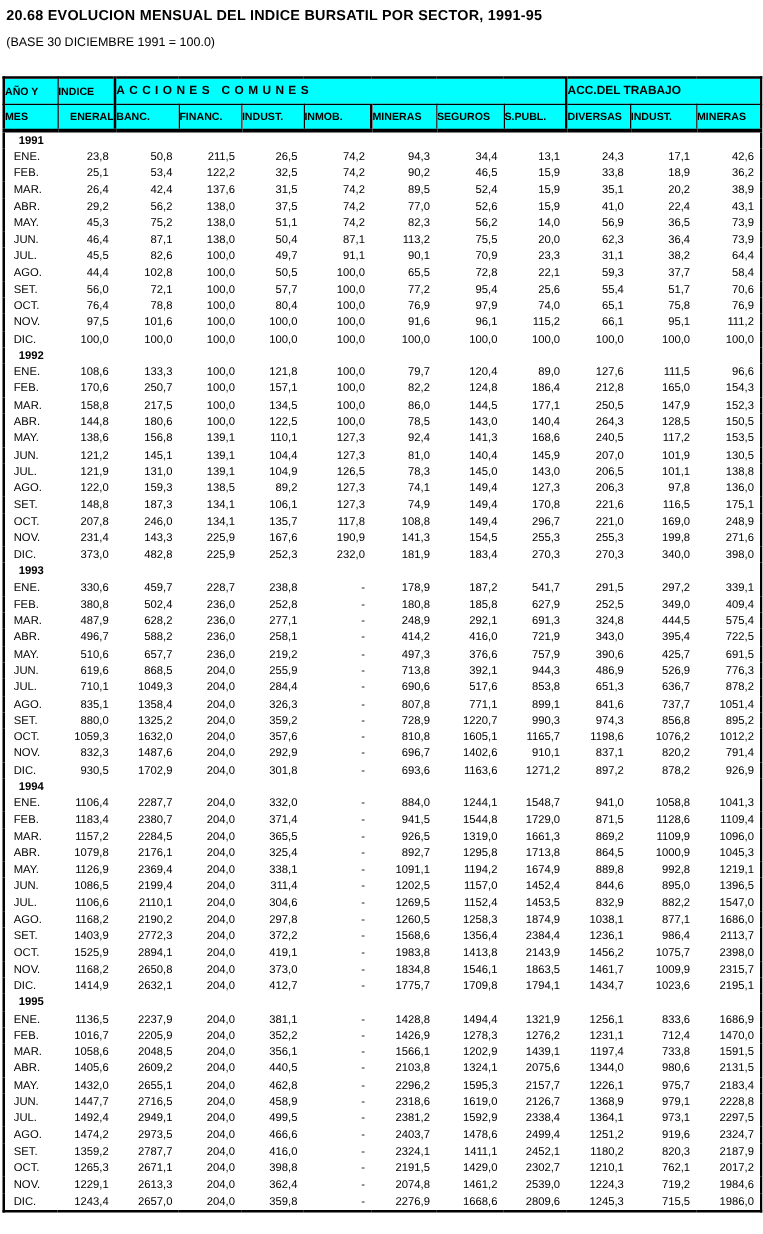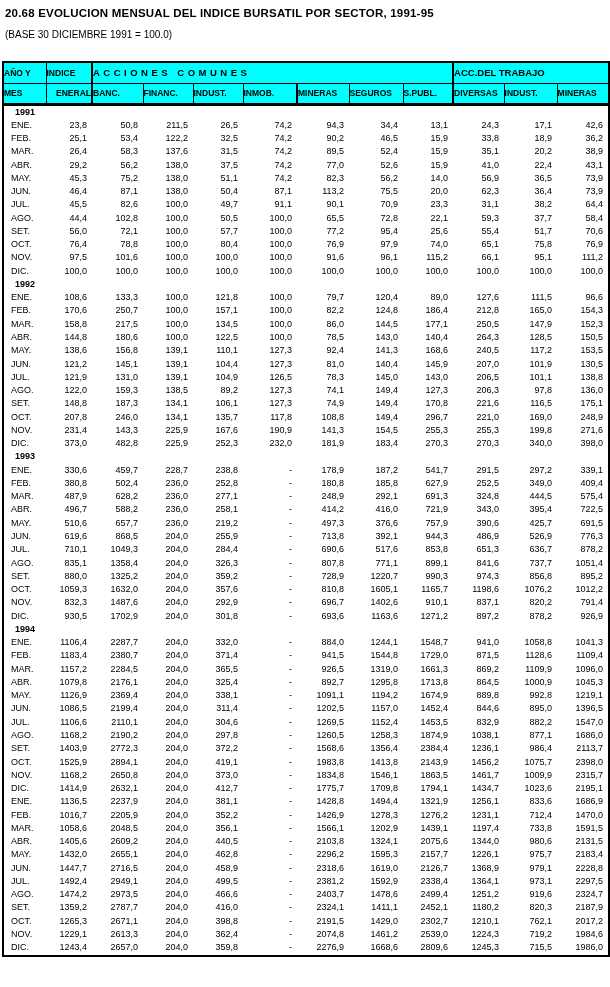--- a/index.html
+++ b/index.html
@@ -125,21 +125,21 @@
           <td class="num">90,2</td>
           <td class="num">46,5</td>
           <td class="num">15,9</td>
           <td class="num">33,8</td>
           <td class="num">18,9</td>
           <td class="num">36,2</td>
         </tr>
         <tr>
           <td class="month">MAR.</td>
           <td class="num">26,4</td>
-          <td class="num">58,3</td>
+          <td class="num">42,4</td>
           <td class="num">137,6</td>
           <td class="num">31,5</td>
           <td class="num">74,2</td>
           <td class="num">89,5</td>
           <td class="num">52,4</td>
           <td class="num">15,9</td>
           <td class="num">35,1</td>
           <td class="num">20,2</td>
           <td class="num">38,9</td>
         </tr>
@@ -779,20 +779,24 @@
           <td class="num">412,7</td>
           <td class="num">-</td>
           <td class="num">1775,7</td>
           <td class="num">1709,8</td>
           <td class="num">1794,1</td>
           <td class="num">1434,7</td>
           <td class="num">1023,6</td>
           <td class="num">2195,1</td>
         </tr>
         <tr>
+          <td class="year" colspan="2">1995</td>
+          <td colspan="10"></td>
+        </tr>
+        <tr>
           <td class="month">ENE.</td>
           <td class="num">1136,5</td>
           <td class="num">2237,9</td>
           <td class="num">204,0</td>
           <td class="num">381,1</td>
           <td class="num">-</td>
           <td class="num">1428,8</td>
           <td class="num">1494,4</td>
           <td class="num">1321,9</td>
           <td class="num">1256,1</td>

